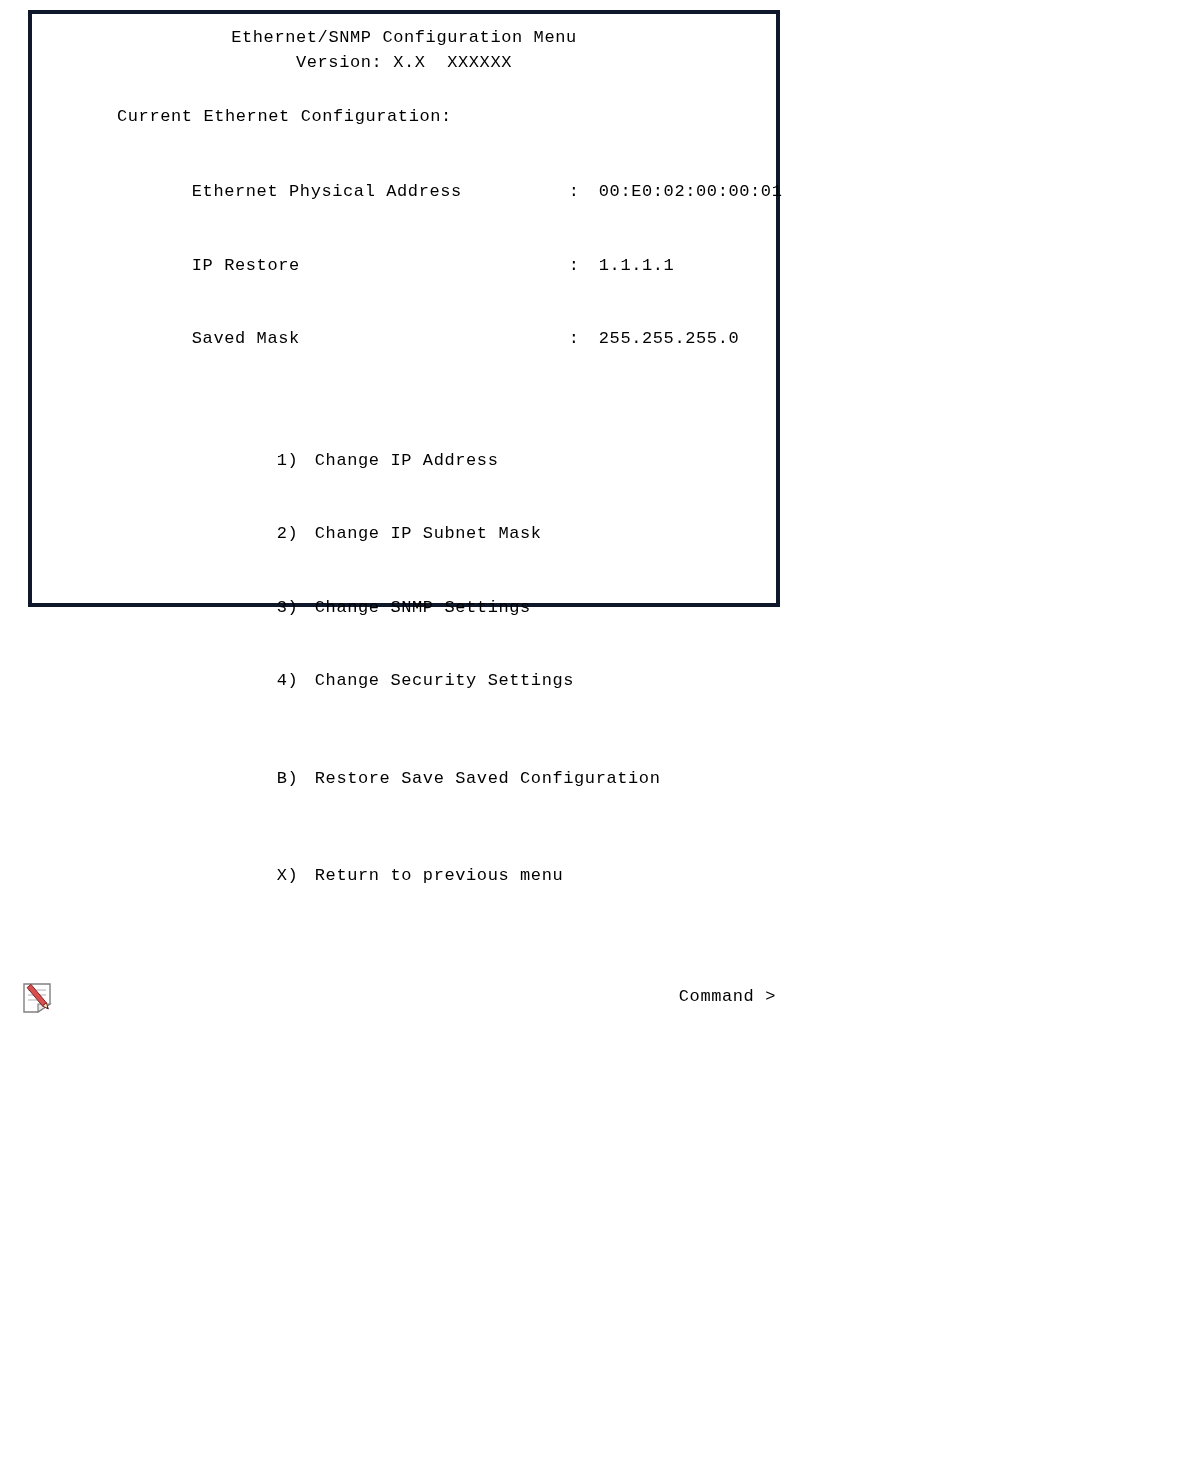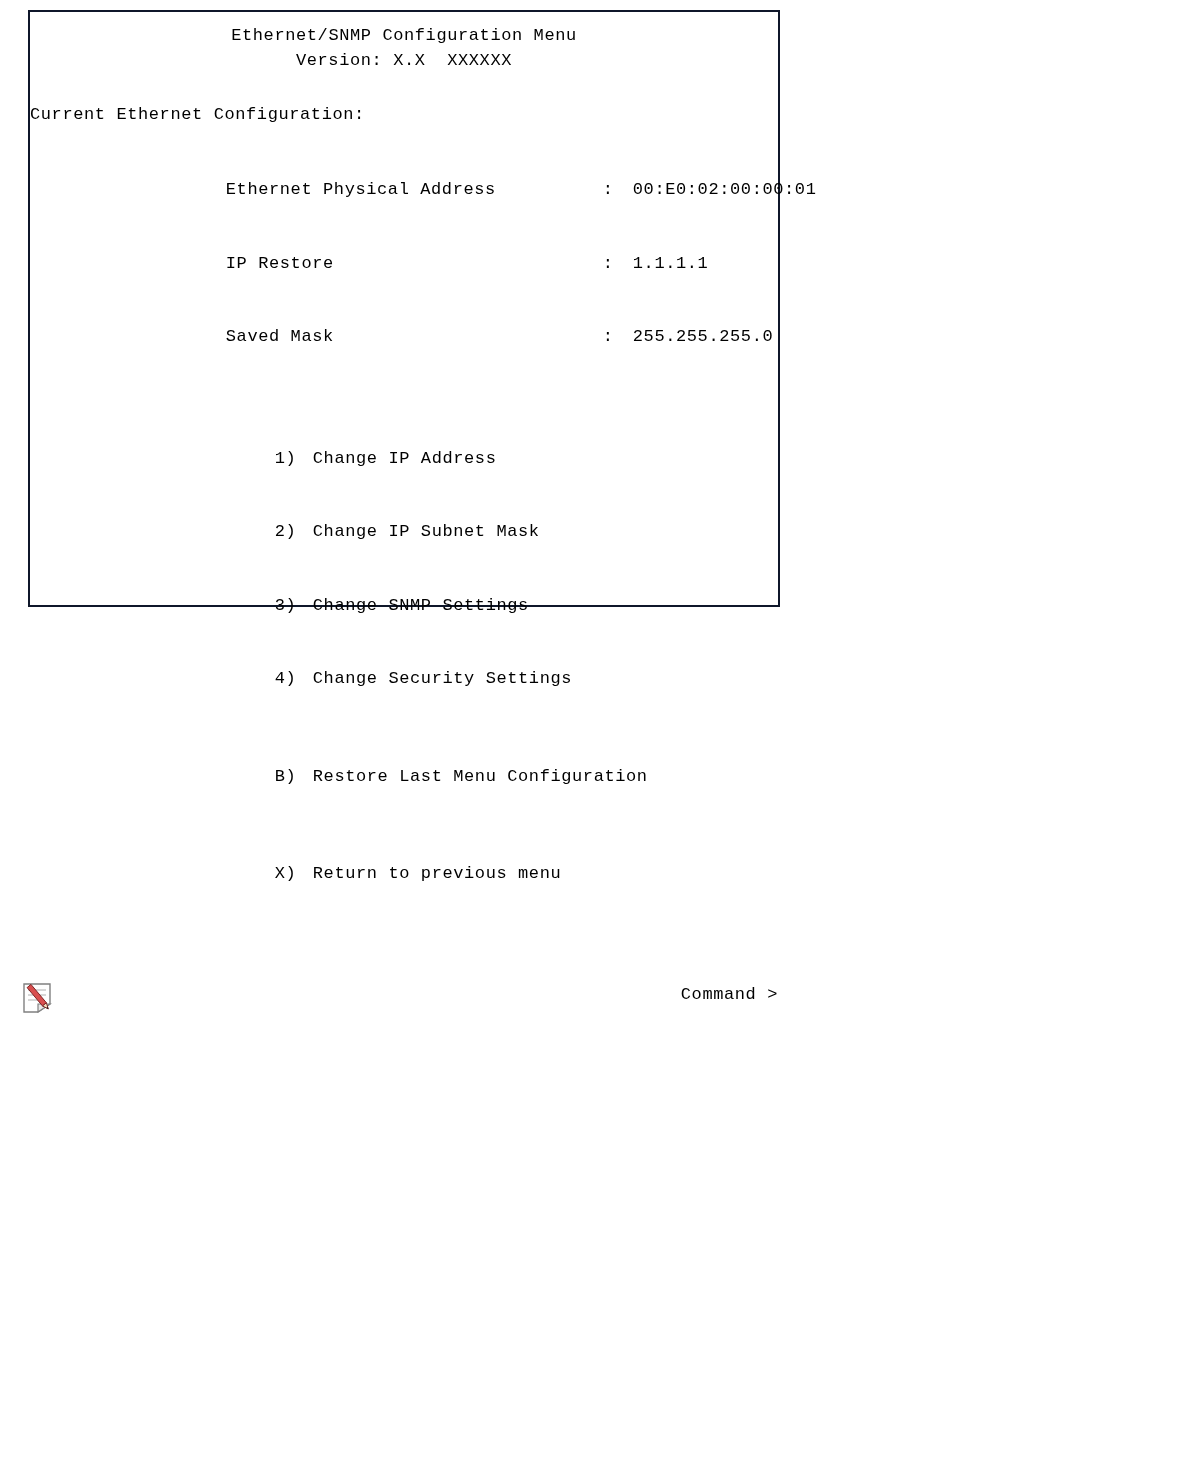--- a/index.html
+++ b/index.html
@@ -14,55 +14,55 @@
     position: relative;
     overflow: hidden;
   }
 
   .terminal-panel {
     position: absolute;
     left: 28px;
     top: 10px;
     width: 752px;
     height: 597px;
-    border: 2px solid #0f172a;
+    border: 4px solid #0f172a;
     background: #ffffff;
     box-sizing: border-box;
     font-family: "Liberation Mono", monospace;
     font-size: 17px;
     line-height: 24.5px;
     color: #000000;
   }
 
   .term-line {
     white-space: pre;
     letter-spacing: 0.6px;
   }
 
   .title-block {
     text-align: center;
     margin-top: 12px;
   }
 
   .section-head {
     margin-top: 30px;
+    padding-left: 85px;
   }
 
   .cfg-table {
     margin-top: 26px;
     padding-left: 95px;
   }
   .cfg-row {
     white-space: pre;
     letter-spacing: 0.6px;
   }
   .cfg-label {
     display: inline-block;
     width: 377px;
-    margin-left: 36px;
   }
   .cfg-sep {
     display: inline-block;
     width: 30px;
   }
 
   .menu-block {
     margin-top: 48px;
     padding-left: 180px;
   }
@@ -133,21 +133,21 @@
     <div class="menu-item">
       <span class="menu-key">3)</span><span>Change SNMP Settings</span>
     </div>
     <div class="menu-item">
       <span class="menu-key">4)</span><span>Change Security Settings</span>
     </div>
 
     <div class="menu-gap"></div>
 
     <div class="menu-item">
-      <span class="menu-key">B)</span><span>Restore Last Menu Configuration</span>
+      <span class="menu-key">B)</span><span>Restore Save Saved Configuration</span>
     </div>
 
     <div class="menu-gap"></div>
 
     <div class="menu-item">
       <span class="menu-key">X)</span><span>Return to previous menu</span>
     </div>
 
   </div>
 

